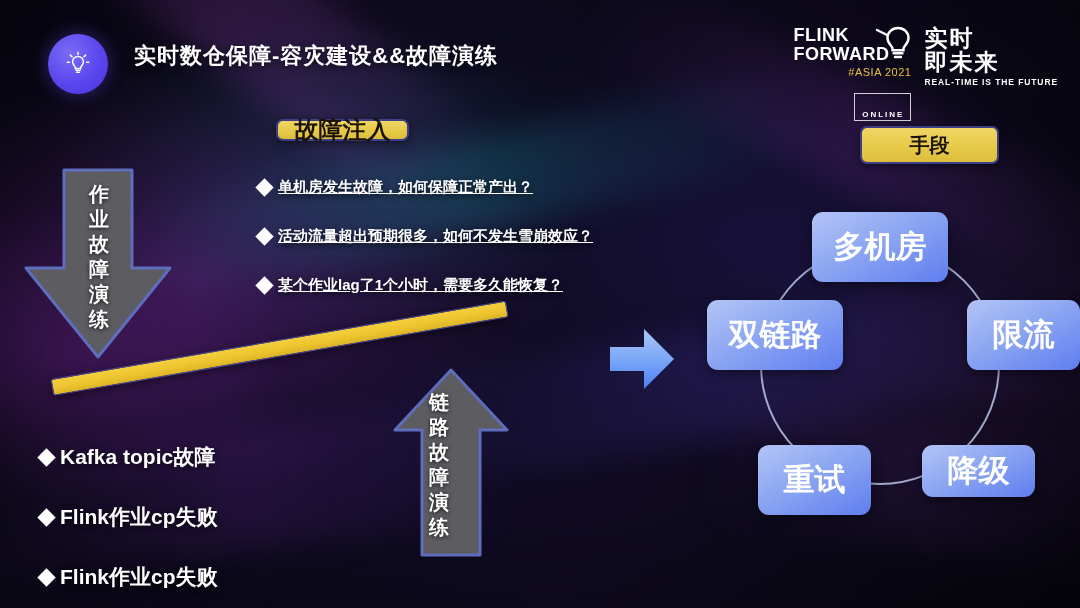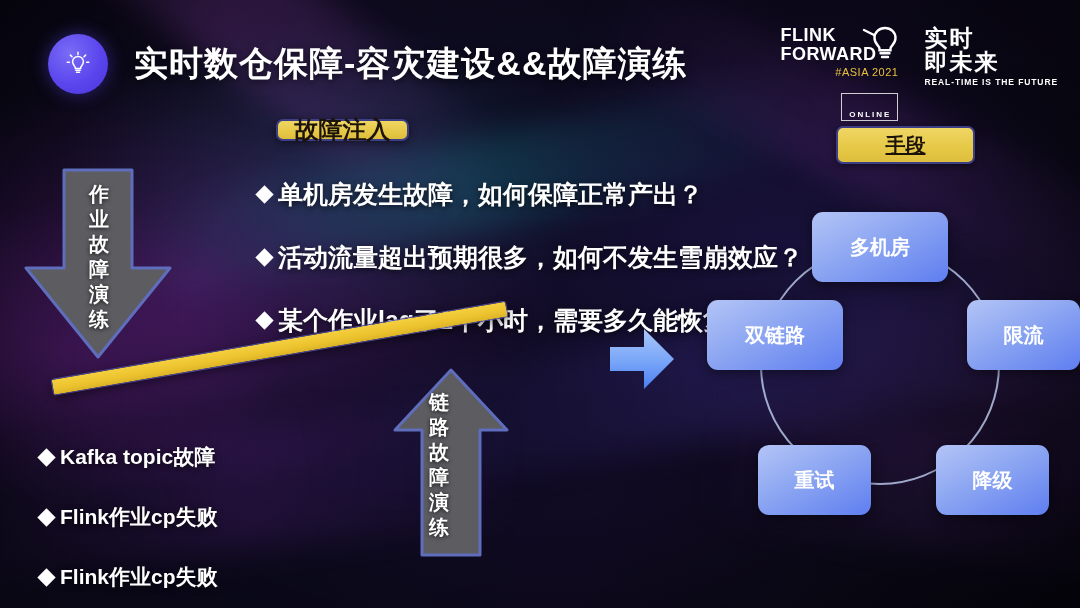--- a/index.html
+++ b/index.html
@@ -47,54 +47,54 @@
 
   
   #bulb-badge {
     position:absolute; left:48px; top:34px; width:60px; height:60px; border-radius:50%;
     background:radial-gradient(circle at 36% 32%,#7a6cf5 0%,#5b46ee 55%,#4a35dd 100%);
     display:flex; align-items:center; justify-content:center;
     box-shadow:0 0 18px rgba(95,70,240,.45);
   }
   #page-title {
     position:absolute; left:134px; top:41px;
-    font-size:34px; font-weight:700; color:#ffffff; letter-spacing:1px;
+    font-size:22px; font-weight:700; color:#ffffff; letter-spacing:1px;
     text-shadow:0 2px 7px rgba(0,0,0,.65);
     white-space:nowrap;
   }
 
   
-  #logo-block { position:absolute; right:22px; top:26px; height:74px; display:flex; align-items:flex-start;gap:13px; }
+  #logo-block { position:absolute; right:22px; top:26px; height:74px; display:flex; align-items:flex-start; }
   #ff-logo { position:relative; width:118px; color:#fff; text-align:left; }
   .ff-line { font-weight:800; font-size:18px; line-height:19px; letter-spacing:.5px; }
   #ff-sub { font-size:11px; font-weight:400; color:#e8c13c; letter-spacing:.5px; text-align:right; margin-top:2px;}
   #ff-online {
     display:inline-block; border:1px solid #cfcfd6; color:#fff; font-size:8px; font-weight:700;
     letter-spacing:2px; padding:16px 6px 1px 7px; margin-top:15px; float:right;
   }
   #bulb-mark { position:absolute; right:-6px; top:-6px; }
   #cn-logo { margin-left:13px; color:#fff; }
   .cn-line { font-size:23px; font-weight:800; line-height:24px; letter-spacing:2px; }
   #cn-tag { font-size:8.5px; font-weight:700; letter-spacing:.9px; margin-top:3px; color:#fff; }
 
   
   .ytag {
     position:absolute; background:linear-gradient(180deg,#efd665 0%,#e7c948 55%,#ddbe3c 100%);
     border:2px solid #3c3f86; border-radius:7px;
     color:#1b1208; font-weight:700; display:flex; align-items:center; justify-content:center;
     box-shadow:0 2px 9px rgba(0,0,0,.5);
   }
   #tag-inject { left:276px; top:119px; width:133px; height:22px; font-size:24px; }
-  #tag-means  { left:836px; top:126px; width:139px; height:38px; font-size:20px;text-decoration:underline; }
+  #tag-means  { left:860px; top:126px; width:139px; height:38px; font-size:20px; }
 
   
   #bullets-top { position:absolute; left:258px; top:178px; width:520px; }
   #bullets-top .bl {
-    color:#fff; font-size:25px; font-weight:700; margin-bottom:30px; white-space:nowrap;
-    text-shadow:0 2px 6px rgba(0,0,0,.7); display:flex; align-items:center;
+    color:#fff; font-size:15px; font-weight:700; margin-bottom:30px; white-space:nowrap;
+    text-shadow:0 2px 6px rgba(0,0,0,.7); display:flex; align-items:center;text-decoration:underline;
   }
   .dia { display:inline-block; width:13px; height:13px; background:#fff; transform:rotate(45deg);
          margin-right:7px; flex:0 0 auto; }
 
   
   #bullets-bottom { position:absolute; left:40px; top:443px; width:300px; }
   #bullets-bottom .bl {
     color:#fff; font-size:21px; font-weight:700; margin-bottom:32px; white-space:nowrap;
     text-shadow:0 2px 6px rgba(0,0,0,.7); display:flex; align-items:center;
   }
@@ -123,28 +123,28 @@
 
   
   #circle-wrap { position:absolute; left:700px; top:190px; width:380px; height:360px; }
   #ring {
     position:absolute; left:60px; top:55px; width:240px; height:240px;
     border:2px solid #b8c4e8; border-radius:50%; opacity:.85;
   }
   .cbox {
     position:absolute; border-radius:11px;
     background:linear-gradient(152deg,#b3c4f6 0%,#8fa8f2 42%,#5f7ef0 100%);
-    color:#ffffff; font-weight:700; font-size:20px;
+    color:#ffffff; font-weight:700; font-size:31px;
     display:flex; align-items:center; justify-content:center;
     box-shadow:0 3px 12px rgba(0,0,0,.45);
     white-space:nowrap;
   }
   #cbox-0 { left:112px; top:22px;  width:136px; height:70px; }   
   #cbox-1 { left:267px; top:110px; width:113px; height:70px; }   
-  #cbox-2 { left:236px; top:255px; width:113px; height:70px; }   
+  #cbox-2 { left:222px; top:255px; width:113px; height:52px; }   
   #cbox-3 { left:58px;  top:255px; width:113px; height:70px; }   
   #cbox-4 { left:7px;   top:110px; width:136px; height:70px; }   
 </style>
 </head>
 <body>
 
 <div id="slide">
 
   <div class="streak s1"></div>
   <div class="streak s2"></div>

